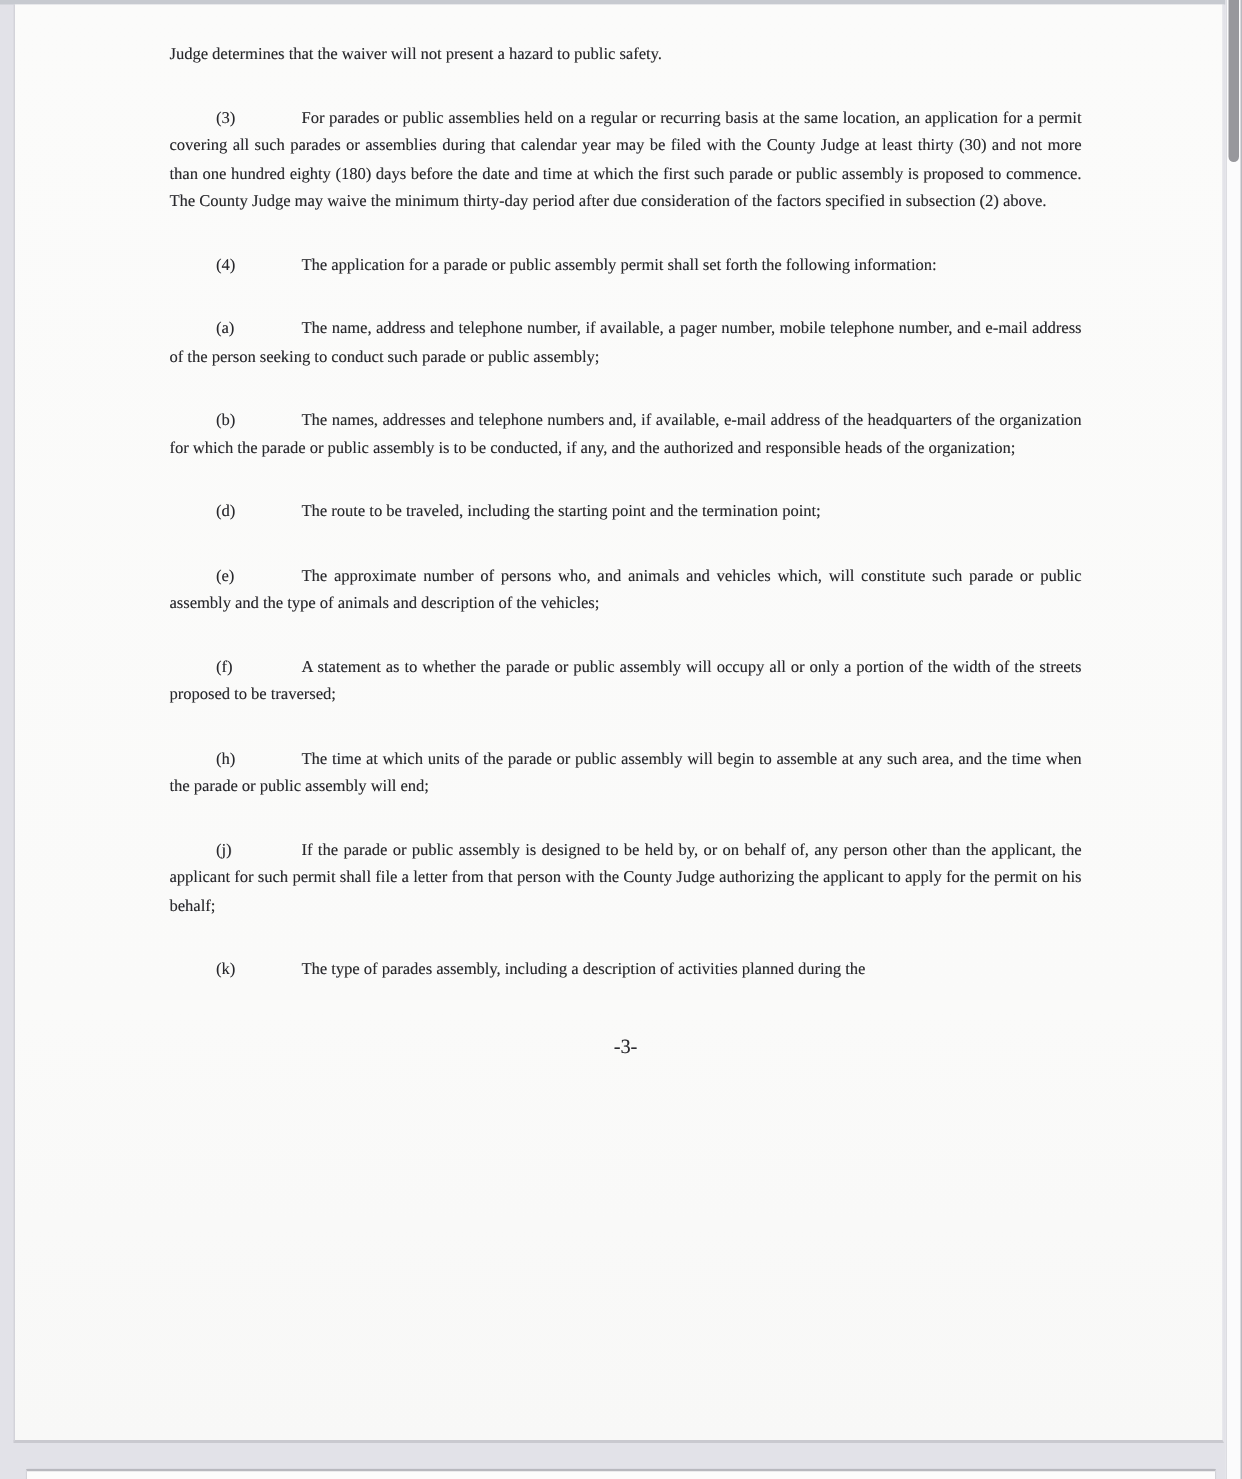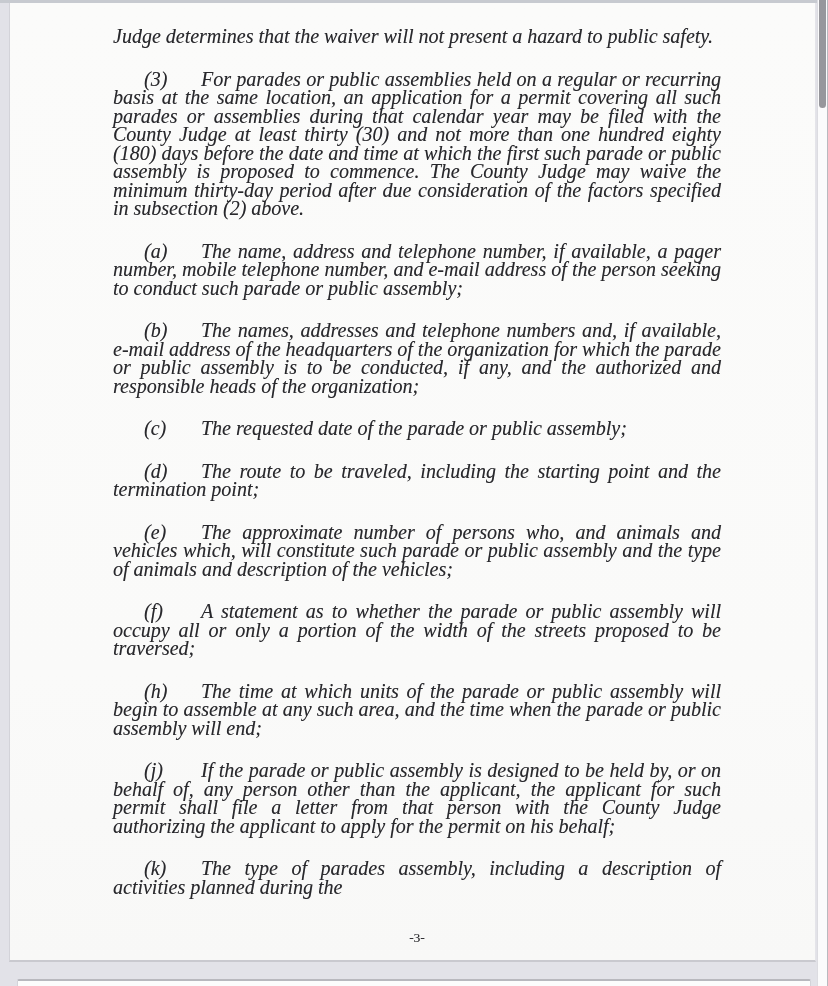--- a/index.html
+++ b/index.html
@@ -34,26 +34,25 @@
   }
 
   .content {
     position: absolute;
     left: 103px; top: 24px;
     width: 608px;
   }
 
   p.para {
     margin: 18.5px 0 0 0;
-    font-size: 20px;
+    font-size: 11px;
     line-height: 18.5px;
     color: #28282c;
     text-align: justify;
     text-shadow: 0.2px 0 0.3px rgba(40,40,46,0.38);
-    font-style: italic;
   }
   p.para.cont { margin-top: 0; text-indent: 0; }
   p.para.item { text-indent: 31px; margin-top: 24px; }
 
   .plabel {
     display: inline-block;
     width: 57px;
     text-indent: 0;
   }
 
@@ -100,23 +99,23 @@
 
 <div class="screen">
 
   <div class="top-strip"></div>
 
   <div class="page">
     <div class="content">
       <div>
           <p class="para cont"><span>Judge determines that the waiver will not present a hazard to public safety.</span></p>
           <p class="para item"><span class="plabel">(3)</span><span>For parades or public assemblies held on a regular or recurring basis at the same location, an application for a permit covering all such parades or assemblies during that calendar year may be filed with the County Judge at least thirty (30) and not more than one hundred eighty (180) days before the date and time at which the first such parade or public assembly is proposed to commence.  The County Judge may waive the minimum thirty-day period after due consideration of the factors specified in subsection (2) above.</span></p>
+          <p class="para item"><span class="plabel">(4)</span><span>The application for a parade or public assembly permit shall set forth the following information:</span></p>
           <p class="para item"><span class="plabel">(a)</span><span>The name, address and telephone number, if available, a pager number, mobile telephone number, and e-mail address of the person seeking to conduct such parade or public assembly;</span></p>
           <p class="para item"><span class="plabel">(b)</span><span>The names, addresses and telephone numbers and, if available, e-mail address of the headquarters of the organization for which the parade or public assembly is to be conducted, if any, and the authorized and responsible heads of the organization;</span></p>
-          <p class="para item"><span class="plabel">(c)</span><span>The requested date of the parade or public assembly;</span></p>
           <p class="para item"><span class="plabel">(d)</span><span>The route to be traveled, including the starting point and the termination point;</span></p>
           <p class="para item"><span class="plabel">(e)</span><span>The approximate number of persons who, and animals and vehicles which, will constitute such parade or public assembly and the type of animals and description of the vehicles;</span></p>
           <p class="para item"><span class="plabel">(f)</span><span>A statement as to whether the parade or public assembly will occupy all or only a portion of the width of the streets proposed to be traversed;</span></p>
           <p class="para item"><span class="plabel">(h)</span><span>The time at which units of the parade or public assembly will begin to assemble at any such area, and the time when the parade or public assembly will end;</span></p>
           <p class="para item"><span class="plabel">(j)</span><span>If the parade or public assembly is designed to be held by, or on behalf of, any person other than the applicant, the applicant for such permit shall file a letter from that person with the County Judge  authorizing the applicant to apply for the permit on his behalf;</span></p>
           <p class="para item"><span class="plabel">(k)</span><span>The type of parades assembly, including a description of activities planned during the</span></p>
         </div>
       <div class="footer">-3-</div>
     </div>
   </div>

